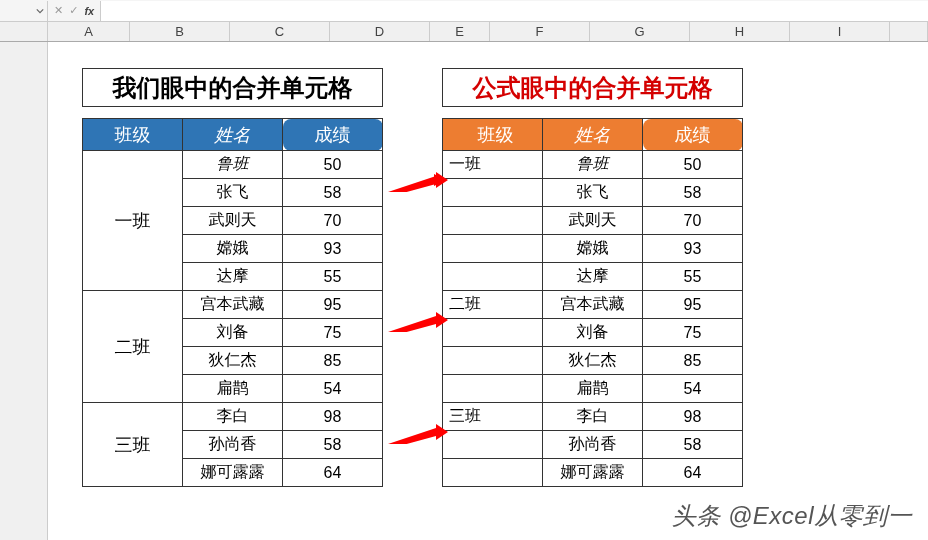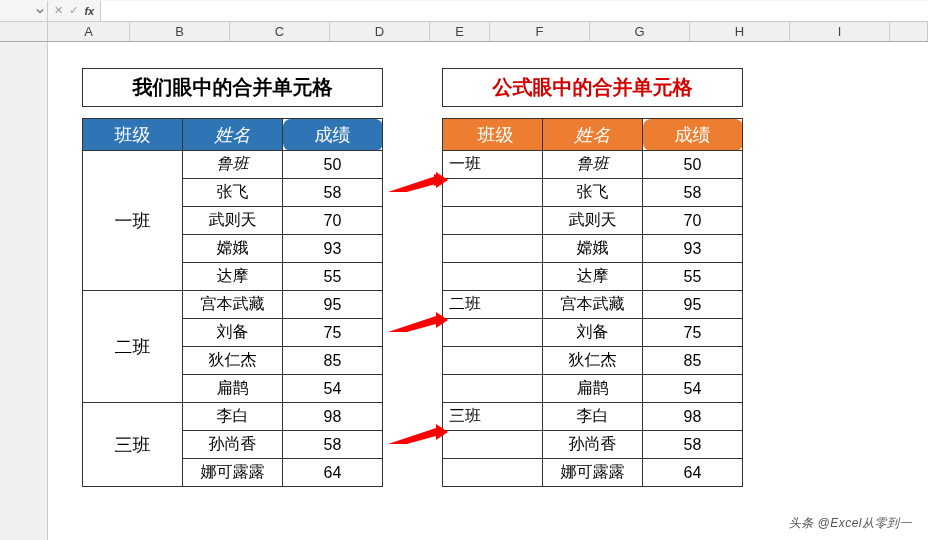--- a/index.html
+++ b/index.html
@@ -83,21 +83,21 @@
     .tbl-left { left: 34px; top: 26px; }
     .tbl-right { left: 394px; top: 26px; padding-left: 28px; }
     .tbl td {
       border: 1px solid #333;
       height: 28px;
       text-align: center;
       font-size: 16px;
       padding: 0;
     }
     .tbl .title {
-      font-size: 20px;
+      font-size: 24px;
       font-weight: bold;
       height: 38px;
       border-bottom: 1px solid #333;
     }
     .tbl .title-red { color: #d40000; }
     .spacer td { border: none; height: 12px; }
     .hdr-blue td {
       background: #2f75b5;
       color: #fff;
       font-size: 18px;
@@ -117,21 +117,21 @@
     .arrow {
       position: absolute;
       width: 60px;
       height: 20px;
     }
     .arrow svg { width: 100%; height: 100%; }
     .watermark {
       position: absolute;
       right: 16px;
       bottom: 8px;
-      font-size: 12px;
+      font-size: 24px;
       font-style: italic;
       color: #555;
       letter-spacing: 0.5px;
     }
     
   </style>
 </head>
 <body>
 
 <div class="formula-bar">

